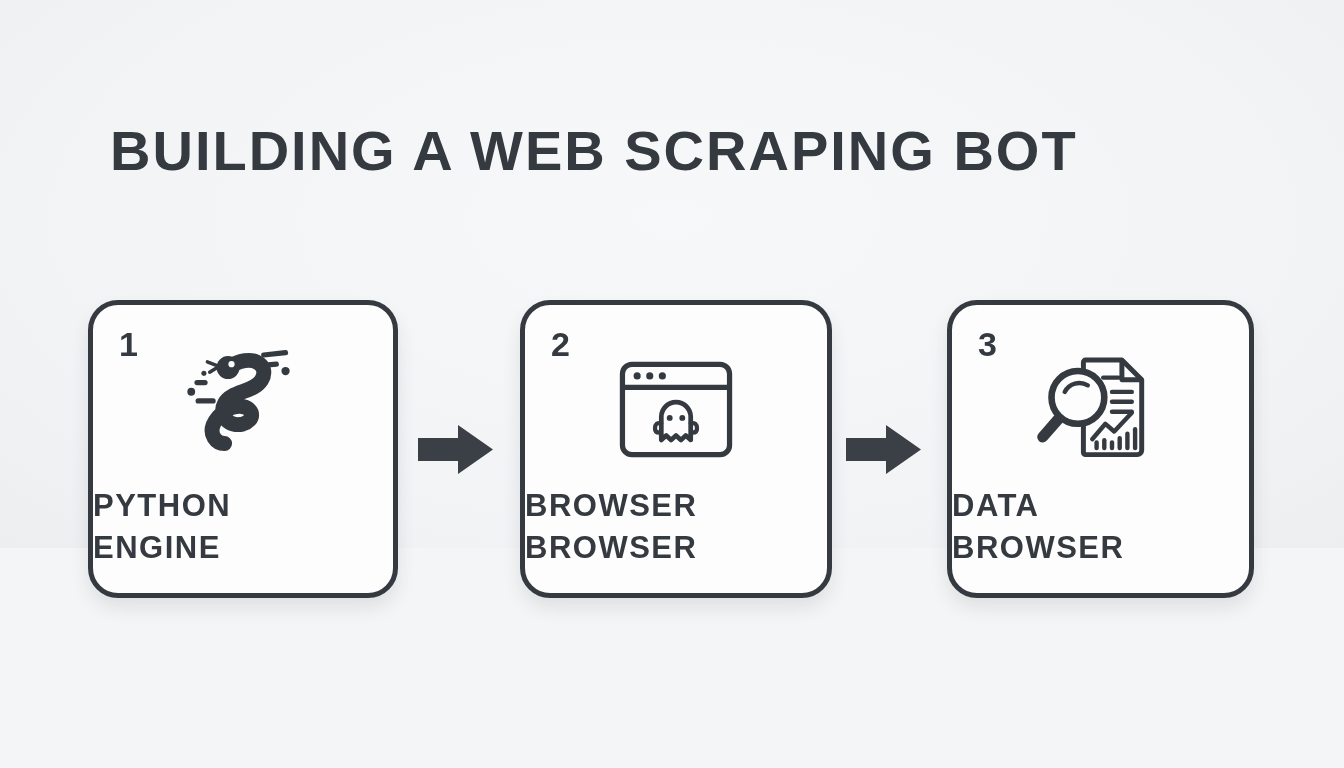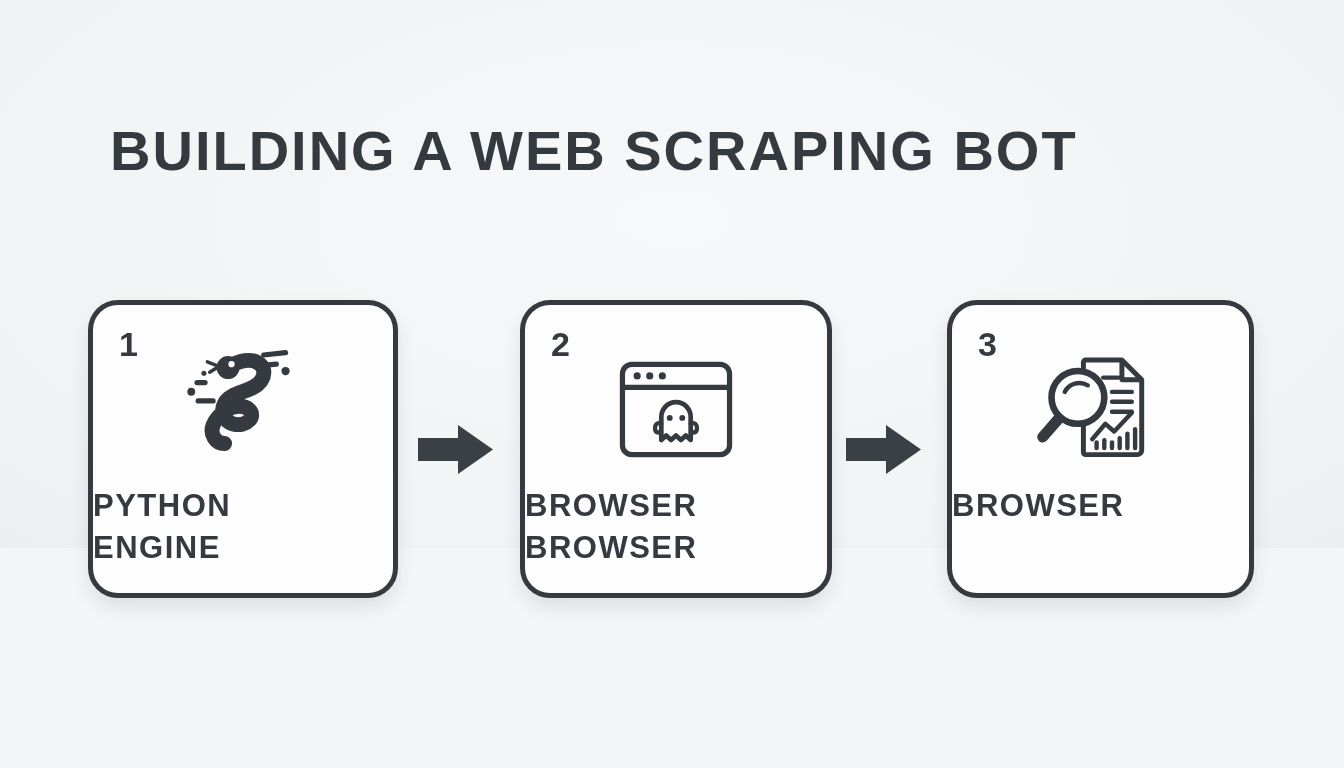--- a/index.html
+++ b/index.html
@@ -177,17 +177,18 @@
         <line x1="77" y1="90" x2="77" y2="81" stroke="#343a40" stroke-width="4" stroke-linecap="round"></line>
         <line x1="84" y1="90" x2="84" y2="77" stroke="#343a40" stroke-width="4" stroke-linecap="round"></line>
         <line x1="91" y1="90" x2="91" y2="73" stroke="#343a40" stroke-width="4" stroke-linecap="round"></line>
 
         <line x1="21" y1="64" x2="7" y2="80" stroke="#343a40" stroke-width="10" stroke-linecap="round"></line>
         <circle cx="39" cy="44" r="24" fill="#fdfdfe" stroke="#343a40" stroke-width="6"></circle>
         <path d="M27 39 a15 15 0 0 1 21 -6" stroke="#343a40" stroke-width="4" stroke-linecap="round"></path>
       </svg>
     </div>
     <div class="step-label">
+      <div>DATA</div>
       <div>BROWSER</div>
     </div>
   </div>
 
 </div>
 
 </body></html>

